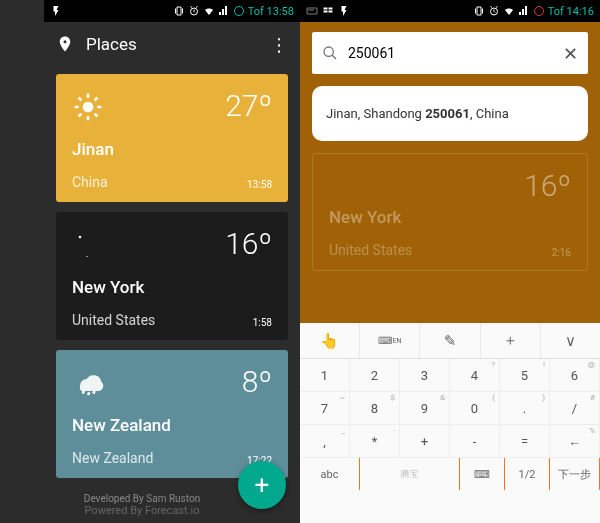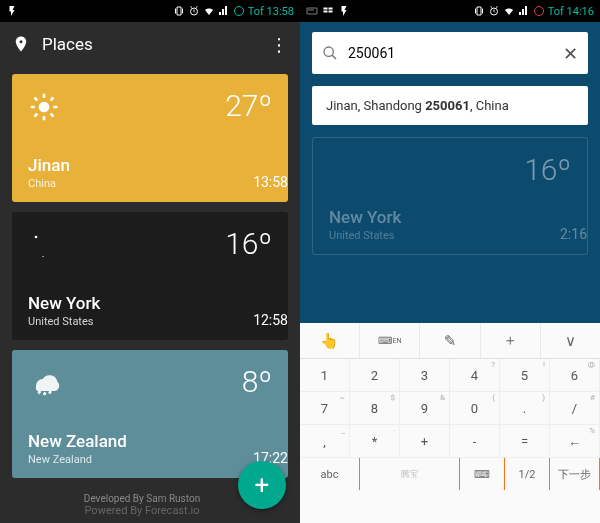--- a/index.html
+++ b/index.html
@@ -1,19 +1,19 @@
 <!DOCTYPE html>
 <html><head>
 <meta charset="utf-8">
 <style>
   * { margin: 0; padding: 0; box-sizing: border-box; font-family: Roboto, Arial, sans-serif; }
   body { background: #fff; width: 600px; height: 523px; display: flex; }
   .phone { width: 300px; height: 523px; position: relative; overflow: hidden; }
-  .phone-left { background: #2c2c2c; }
-  .phone-right { background: #0c4a6e; }
+  .phone-left { background: #2c2c2c; padding-left: 44px; }
+  .phone-right { background: #a16207; }
   
   
   .statusbar { height: 22px; background: #000; display: flex; align-items: center; justify-content: space-between; padding: 0 6px; font-size: 11px; color: #fff; }
   .status-left { display: flex; align-items: center; gap: 4px; }
   .status-right { display: flex; align-items: center; gap: 3px; }
   .status-right span { color: #00bfa5; }
   .sicon { width: 12px; height: 12px; display: inline-block; }
   
   
   .appbar { height: 44px; display: flex; align-items: center; padding: 0 12px; color: #fff; }
@@ -22,34 +22,34 @@
   
   
   .cards { padding: 8px 12px; display: flex; flex-direction: column; gap: 10px; }
   .card { border-radius: 3px; padding: 14px 16px 12px; position: relative; height: 128px; }
   .card-yellow { background: #e8b23a; color: #fff; }
   .card-dark { background: #1c1c1c; color: #fff; }
   .card-teal { background: #5d8e9a; color: #ffffff; }
   .card-top { display: flex; justify-content: space-between; align-items: flex-end; }
   .wicon { width: 32px; height: 32px; }
   .temp { font-size: 30px; font-weight: 300; }
-  .card-bottom { position: absolute; bottom: 12px; left: 16px; right: 0; display: flex; justify-content: space-between; align-items: flex-end; }
+  .card-bottom { position: absolute; bottom: 12px; left: 16px; right: 16px; display: flex; justify-content: space-between; align-items: flex-end; }
   .city { font-size: 17px; font-weight: 500; }
-  .country { font-size: 11px; opacity: 0.8; margin-top: 2px; }
-  .time { font-size: 14px; }
+  .country { font-size: 14px; opacity: 0.8; margin-top: 15px; }
+  .time { font-size: 10px; }
   
   .fab { position: absolute; bottom: 14px; right: 14px; width: 48px; height: 48px; border-radius: 50%; background: #00a88e; display: flex; align-items: center; justify-content: center; color: #fff; font-size: 26px; box-shadow: 0 2px 5px rgba(0,0,0,0.4); z-index: 5; }
   .footer { position: absolute; bottom: 6px; left: 0; right: 16px; text-align: center; font-size: 10px; color: #888; }
   .footer .line2 { color: #666; font-size: 11px; }
   
   
   .searchbox { margin: 10px 12px 8px; background: #fff; border-radius: 2px; height: 42px; display: flex; align-items: center; padding: 0 10px; gap: 10px; }
   .searchbox input { flex: 1; border: none; outline: none; font-size: 14px; }
   .searchbox .sclose { font-size: 18px; color: #555; }
-  .suggestion { margin: 12px 12px; background: #fff; border-radius: 2px; padding: 12px 14px; font-size: 13px; color: #333; }
+  .suggestion { margin: 12px 12px; background: #fff; border-radius: 10px; padding: 20px 14px; font-size: 13px; color: #333; }
   .suggestion b { font-weight: 700; }
   
   .ghost-card { margin: 12px; border: 1px solid rgba(255,255,255,0.15); border-radius: 3px; height: 118px; padding: 14px 16px 12px; position: relative; color: rgba(255,255,255,0.35); }
   .ghost-card .temp { color: rgba(255,255,255,0.45); }
   
   
   .keyboard { position: absolute; bottom: 0; left: 0; right: 0; height: 200px; background: #fafafa; }
   .kb-toolbar { height: 36px; display: flex; align-items: center; border-bottom: 1px solid #e0e0e0; }
   .kb-tool { flex: 1; text-align: center; font-size: 15px; color: #666; border-right: 1px solid #e8e8e8; height: 100%; display: flex; align-items: center; justify-content: center; }
   .kb-tool:last-child { border-right: none; }
@@ -127,21 +127,21 @@
             <path d="M14 3a9 9 0 100 18 7 7 0 010-18z"></path>
             <circle cx="6" cy="6" r="1"></circle>
           </svg>
         <div class="temp">16º</div>
       </div>
       <div class="card-bottom">
         <div>
           <div class="city">New York</div>
           <div class="country">United States</div>
         </div>
-        <div class="time">12:58</div>
+        <div class="time">1:58</div>
       </div>
     </div>
 
     <div class="card card-teal">
       <div class="card-top">
         <svg class="wicon" viewBox="0 0 24 24" fill="#fff">
             <path d="M6 14a5 5 0 015-5 6 6 0 0111 2 4 4 0 01-2 7H7a4 4 0 01-1-4z" opacity="0.9"></path>
             <path d="M8 20l1-2M12 21l1-2M16 20l1-2" stroke="#fff" stroke-width="2"></path>
           </svg>
         <div class="temp">8º</div>

